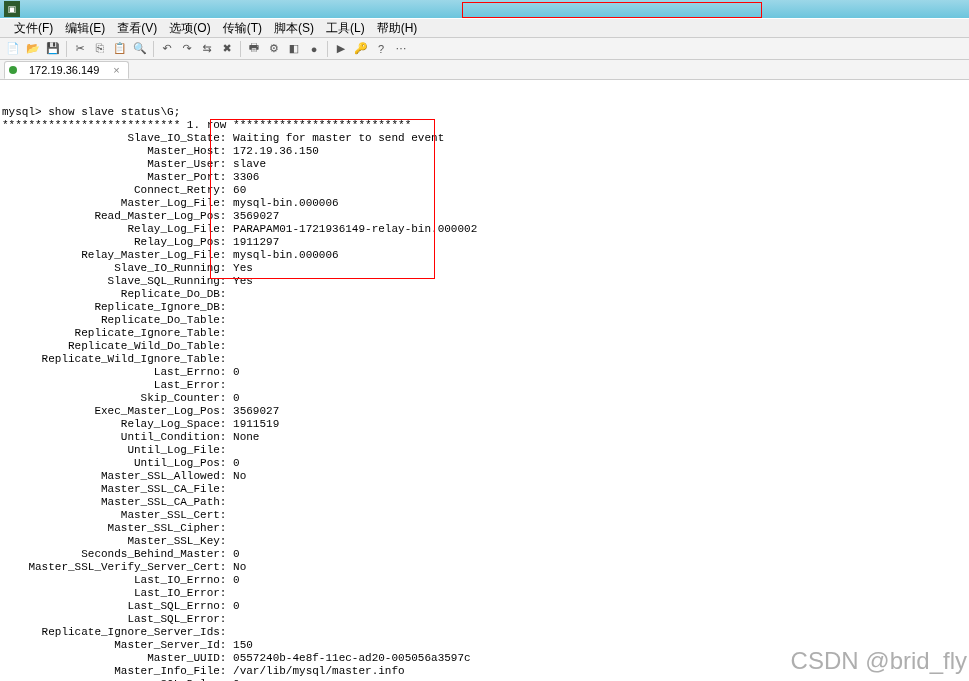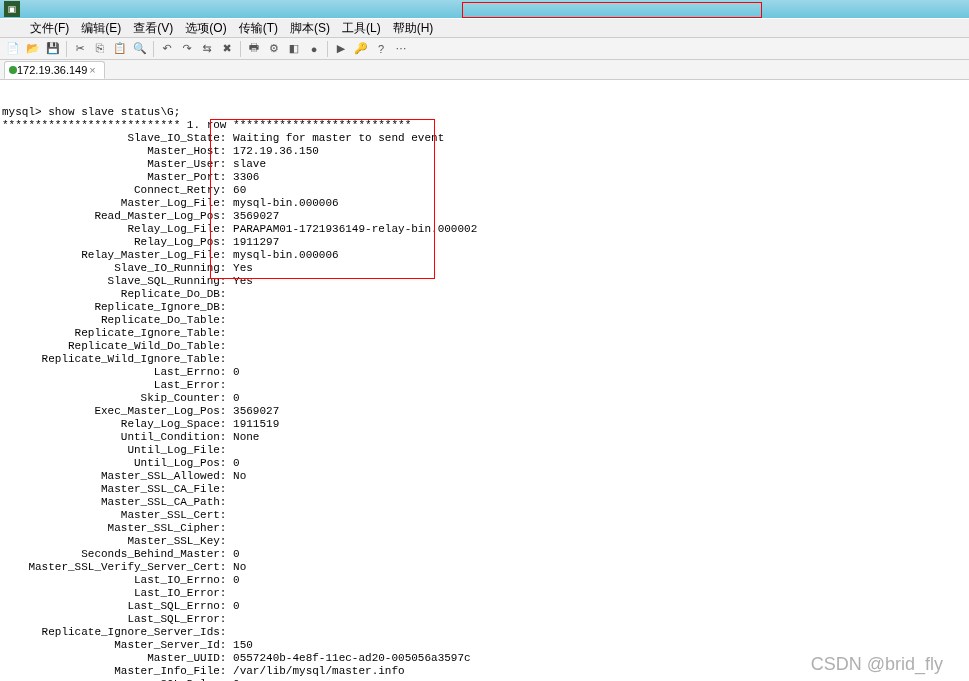--- a/index.html
+++ b/index.html
@@ -3,36 +3,36 @@
 <meta charset="utf-8">
 <style>
   * { margin:0; padding:0; box-sizing:border-box; }
   body { font-family: "Microsoft YaHei", Tahoma, sans-serif; font-size:11px; background:#fff; width:969px; height:681px; overflow:hidden; position:relative; }
 
   .titlebar { height:18px; background:linear-gradient(#9cd7e8,#6cc5dd); display:flex; align-items:center; }
   .titlebar .appicon { width:16px; height:16px; margin:0 4px; background:#2d5a2d; display:flex; align-items:center; justify-content:center; color:#fff; font-size:9px; }
   .titlebar .titletext { font-size:11px; font-weight:bold; color:#000; margin-left:440px; }
   .titlebox { position:absolute; top:2px; left:462px; width:300px; height:16px; border:1px solid red; pointer-events:none; }
 
-  .menubar { height:20px; background:#f0f0f0; border-top:1px solid #fff; border-bottom:1px solid #ccc; display:flex; align-items:center; padding-left:24px; gap:0; }
+  .menubar { height:20px; background:#f0f0f0; border-top:1px solid #fff; border-bottom:1px solid #ccc; display:flex; align-items:center; padding-left:8px; gap:0; }
   .menubar span { padding:2px 6px; cursor:default; font-size:12px; }
 
   .toolbar { height:22px; background:#f4f4f4; border-bottom:1px solid #ccc; display:flex; align-items:center; padding-left:4px; gap:2px;}
   .tbtn { width:18px; height:18px; display:flex; align-items:center; justify-content:center; font-size:11px; color:#555; border:1px solid transparent; }
   .tsep { width:1px; height:16px; background:#ccc; margin:0 2px; }
 
   .tabbar { height:20px; background:#f4f4f4; border-bottom:1px solid #ccc; display:flex; align-items:flex-end; padding-left:4px; }
-  .tab { display:flex; align-items:center; height:18px; padding:0 8px 0 4px; background:#fff; border:1px solid #ccc; border-bottom:1px solid #fff; border-radius:3px 3px 0 0; font-size:11px; gap:0;}
+  .tab { display:flex; align-items:center; height:18px; padding:0 8px 0 4px; background:#fff; border:1px solid #ccc; border-bottom:1px solid #fff; border-radius:3px 3px 0 0; font-size:11px; gap:12px;}
   .tab .dot { width:8px; height:8px; border-radius:4px; background:#3a9d3a; }
   .tab .close { color:#888; font-size:11px; margin-left:2px; }
 
   .terminal { font-family:"Courier New",monospace; font-size:11px; line-height:13px; white-space:pre; padding:0 2px; color:#000; background:#fff; position:relative; }
   .redbox1 { position:absolute; top:39px; left:210px; width:225px; height:160px; border:1px solid red; pointer-events:none; }
 
-  .watermark { position:absolute; right:26px; bottom:6px; font-size:18px; color:rgba(120,120,120,0.6); font-family:Arial,sans-serif; pointer-events:none; }
+  .watermark { position:absolute; right:2px; bottom:6px; font-size:24px; color:rgba(120,120,120,0.6); font-family:Arial,sans-serif; pointer-events:none; }
 </style>
 </head>
 <body>
 
 <div class="titlebar">
   <div class="appicon">▣</div>
 </div>
 <div class="titlebox"></div>
 
 <div class="menubar" id="menubar">

